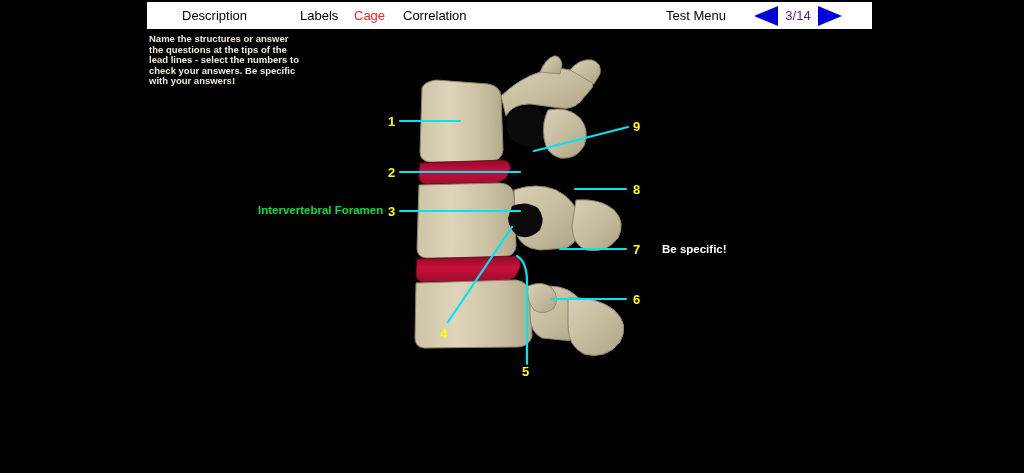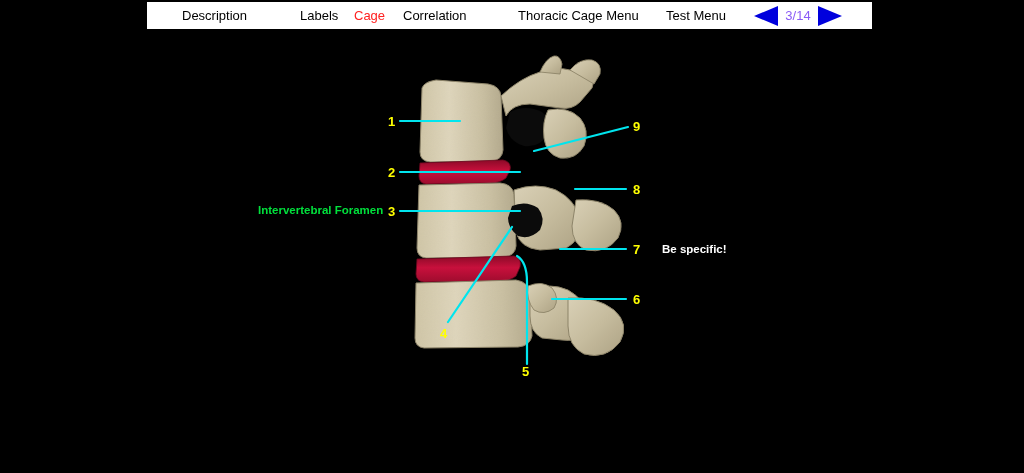--- a/index.html
+++ b/index.html
@@ -70,21 +70,21 @@
     border-top: 10px solid transparent;
     border-bottom: 10px solid transparent;
     border-right: 24px solid #0000dd;
   }
   .tri-right {
     border-top: 10px solid transparent;
     border-bottom: 10px solid transparent;
     border-left: 24px solid #0000dd;
   }
   #page-counter {
-    color: #8b5cf6;
+    color: #4c1d95;
     font-size: 13px;
     font-family: "Liberation Sans", sans-serif;
     min-width: 28px;
     text-align: center;
   }
 
   
   #instructions {
     position: absolute;
     left: 149px;
@@ -141,30 +141,30 @@
 </head>
 <body>
 
 <div id="stage">
 
   <div id="menubar">
     <div class="menu-item" id="mi-description">Description</div>
     <div class="menu-item" id="mi-labels">Labels</div>
     <div class="menu-item active" id="mi-test">Cage</div>
     <div class="menu-item" id="mi-correlation">Correlation</div>
-    <div class="menu-item" id="mi-thoracic">Thoracic Cage Menu</div>
     <div class="menu-item" id="mi-mainmenu">Test Menu</div>
 
     <div id="nav-group">
       <div class="tri tri-left"></div>
       <div id="page-counter">3/14</div>
       <div class="tri tri-right"></div>
     </div>
   </div>
 
+  <div id="instructions">Name the structures or answer the questions at the tips of the lead lines - select the numbers to check your answers. Be specific with your answers!</div>
 
   <svg id="specimen" viewBox="0 0 240 315">
     <defs>
       <linearGradient id="boneGrad" x1="0" y1="0" x2="1" y2="0">
         <stop offset="0%" stop-color="#cfc5a6"></stop>
         <stop offset="35%" stop-color="#ded5bb"></stop>
         <stop offset="75%" stop-color="#c9bfa1"></stop>
         <stop offset="100%" stop-color="#b3a98c"></stop>
       </linearGradient>
       <linearGradient id="boneGrad2" x1="0" y1="0" x2="1" y2="1">

